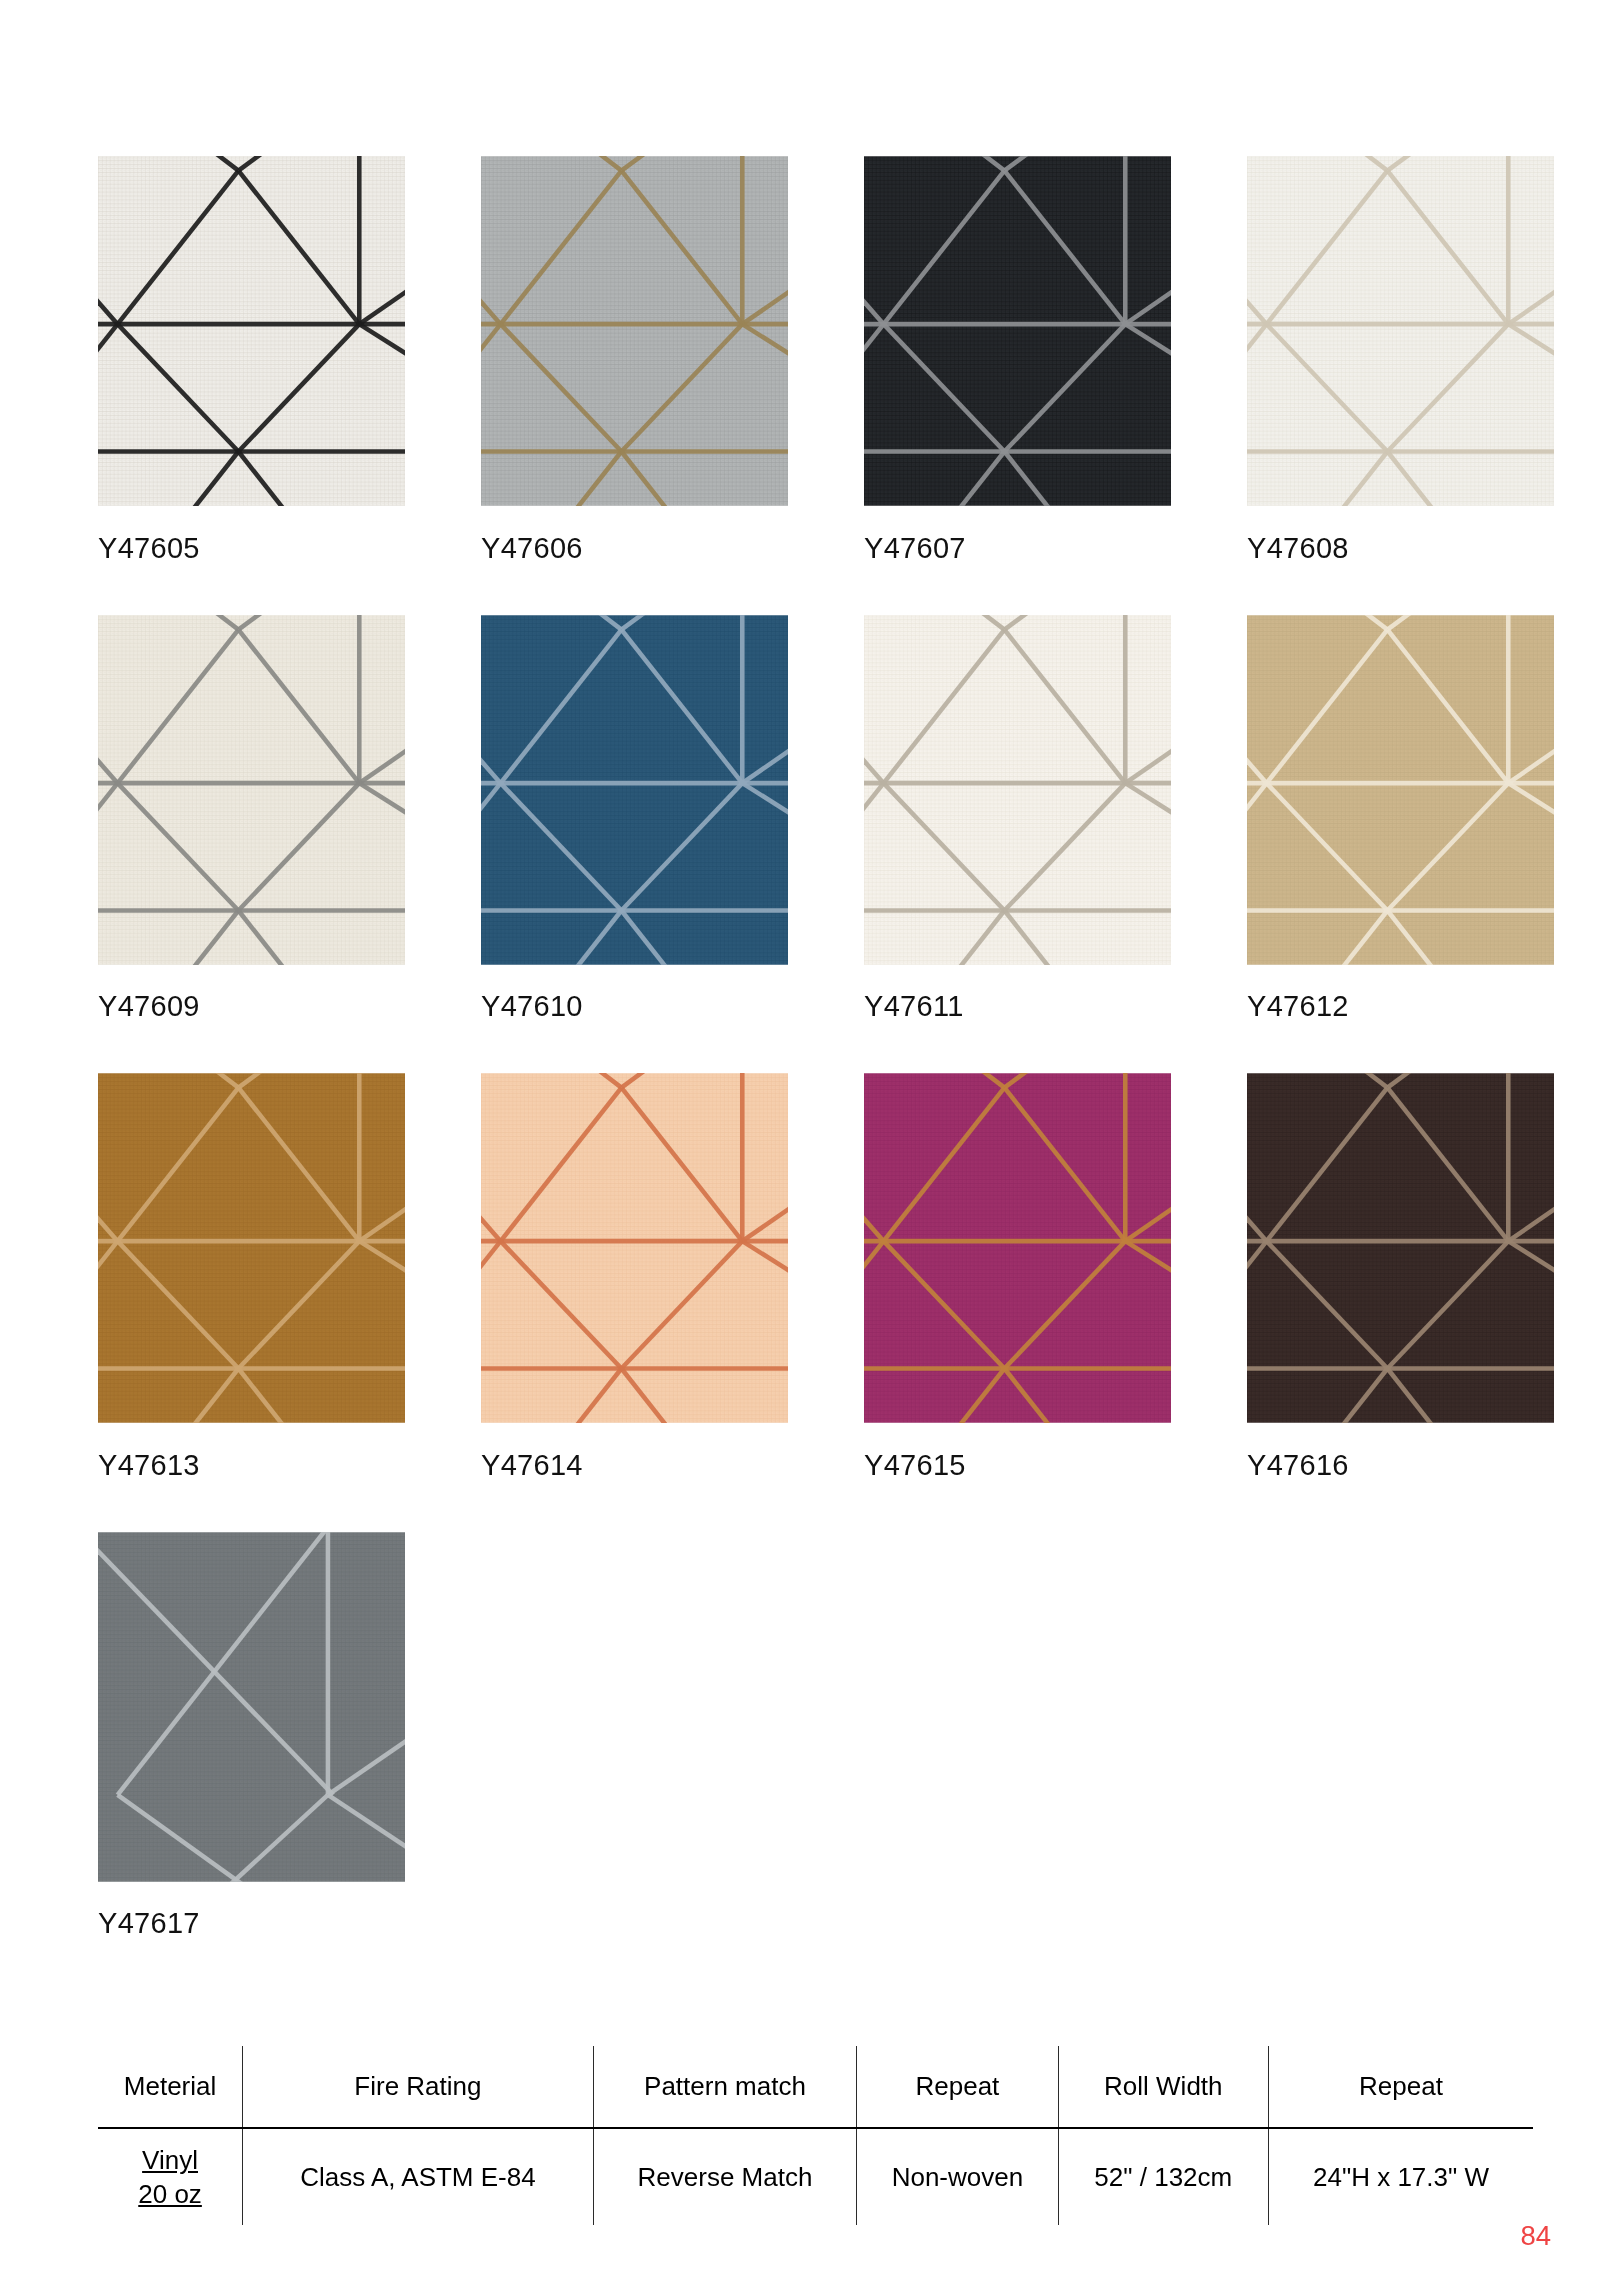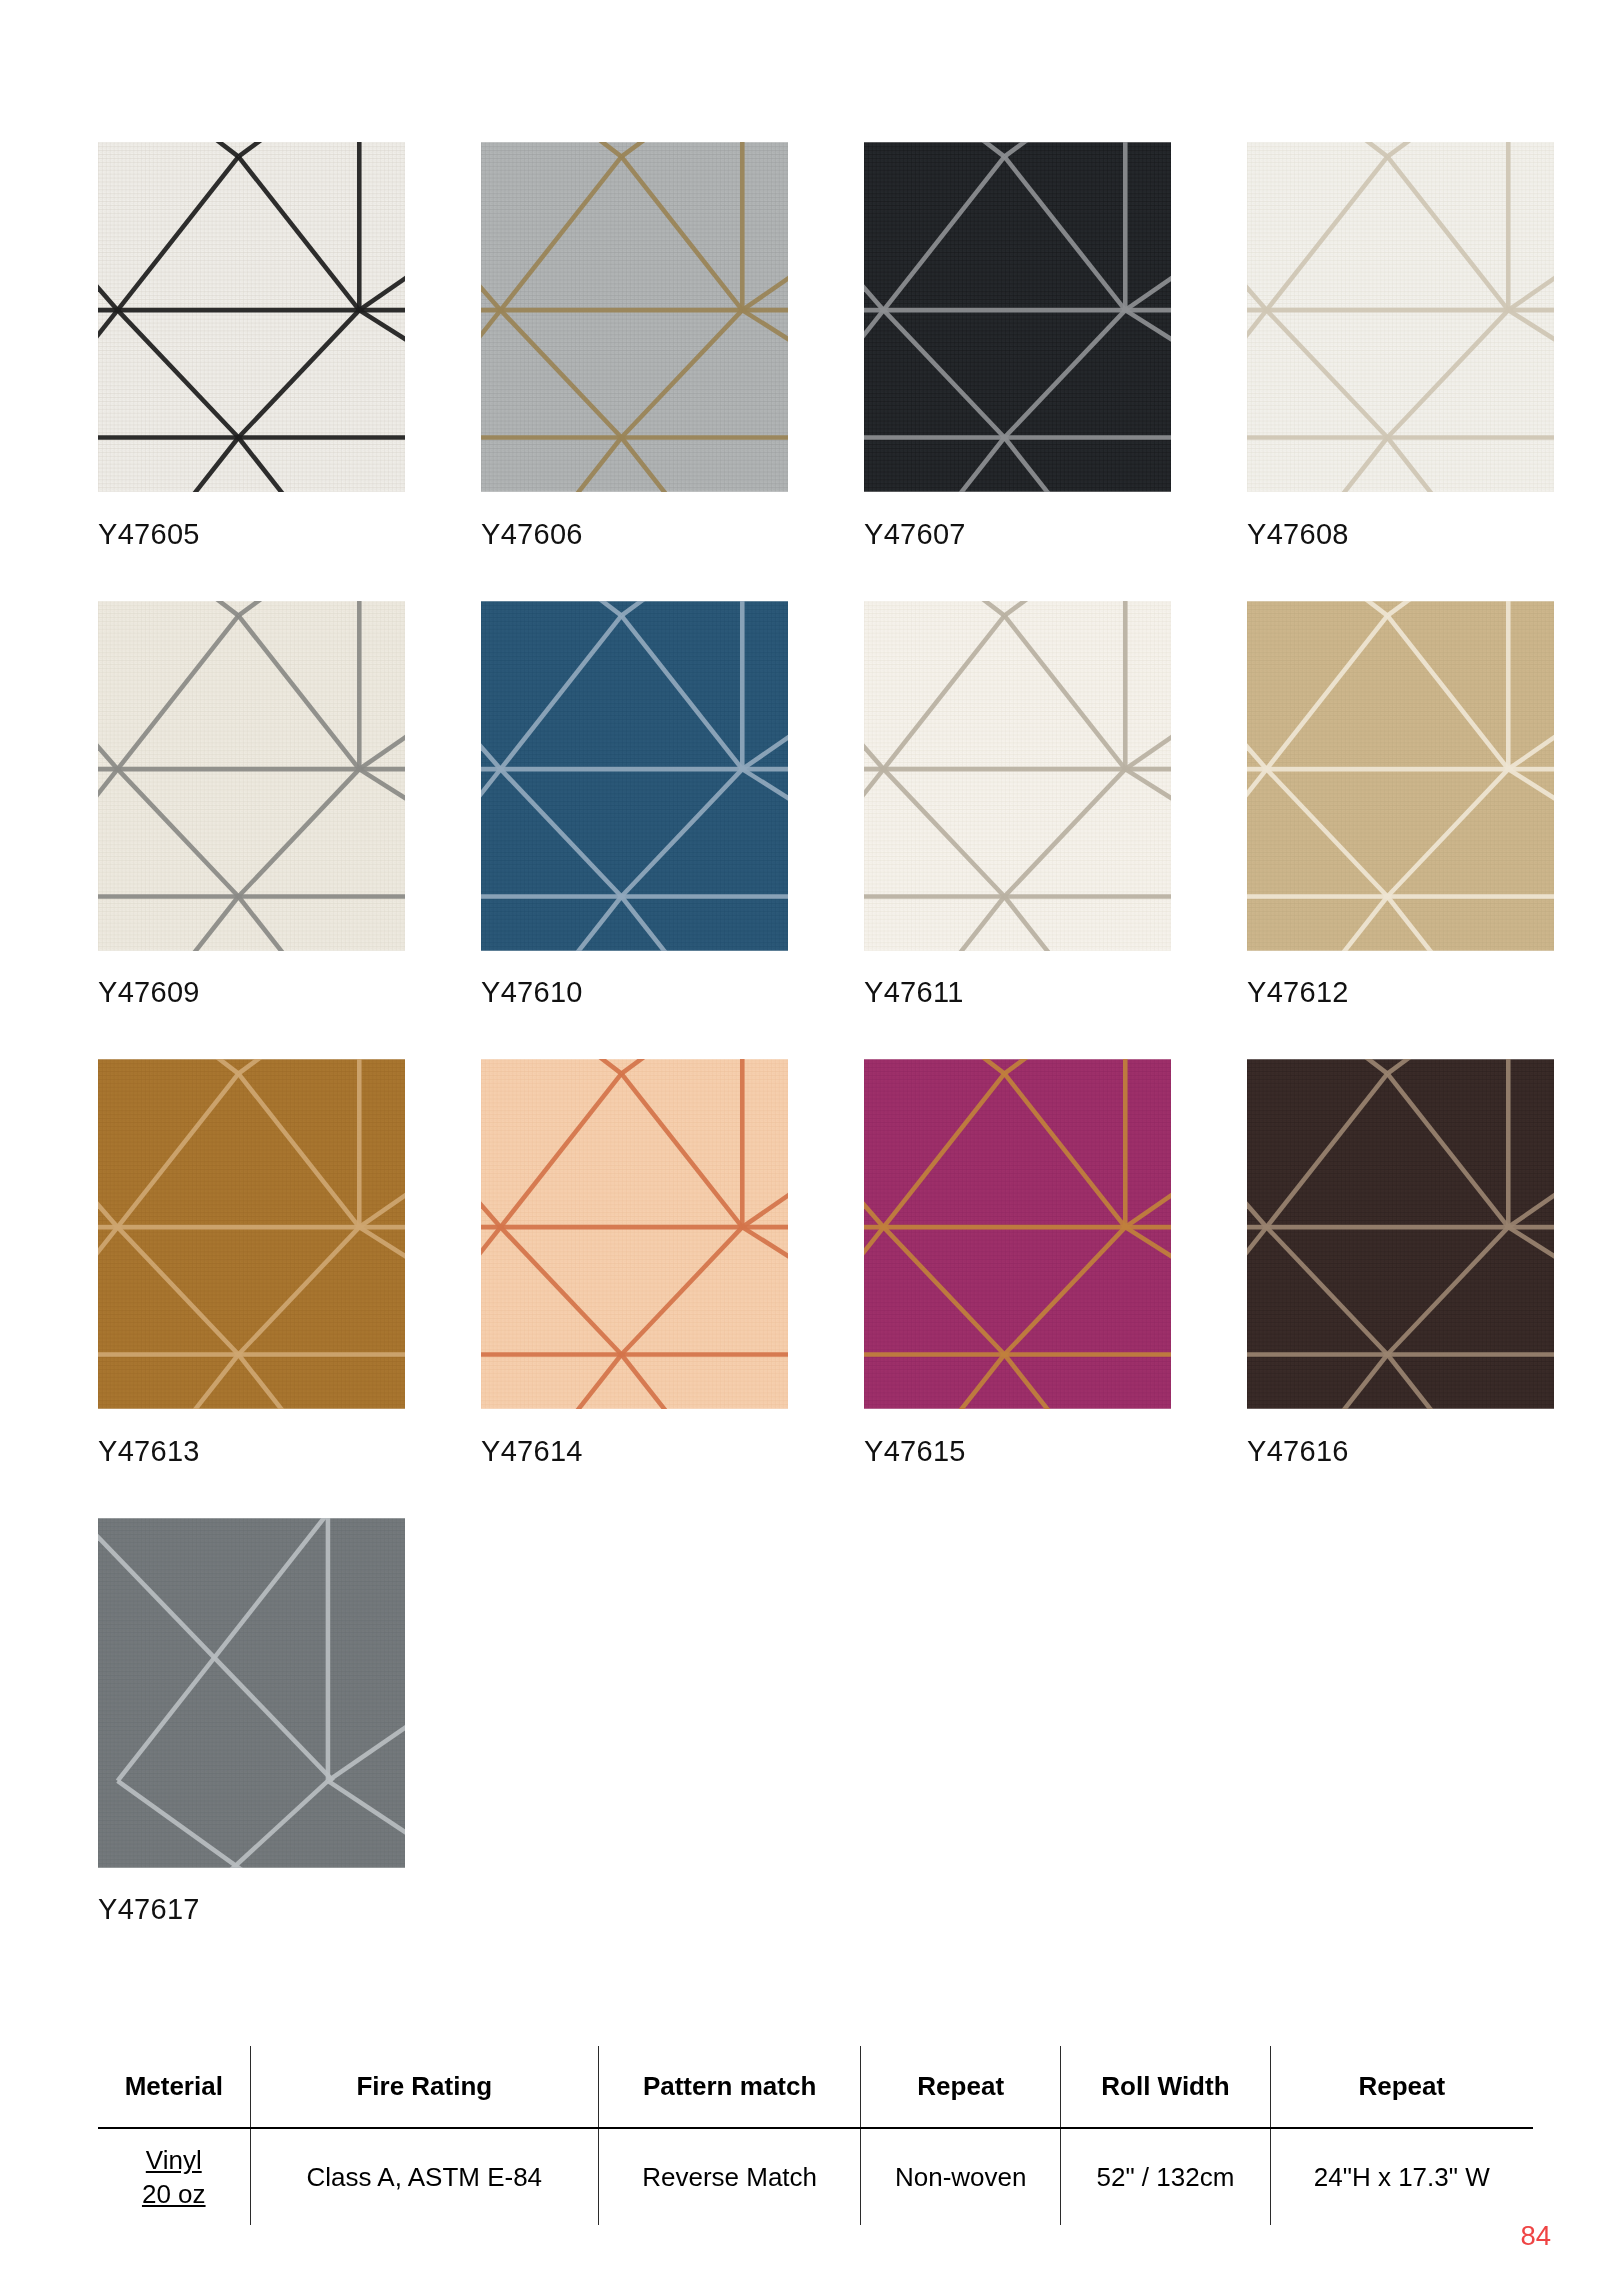--- a/index.html
+++ b/index.html
@@ -5,21 +5,21 @@
 <style>
   html,body{margin:0;padding:0;background:#fff;}
   body{
     width:1624px;height:2295px;position:relative;
     font-family:"Liberation Sans","DejaVu Sans",sans-serif;
     color:#000;overflow:hidden;
   }
   .sheet{position:absolute;left:0;top:0;width:1624px;height:2295px;background:#fff;}
 
   
-  .grid{position:absolute;left:98px;top:142px;width:1438px;}
+  .grid{position:absolute;left:98px;top:156px;width:1438px;}
   .row{display:flex;gap:76px;margin-bottom:52px;}
   .cell{width:307px;}
   .swatch{
     width:307px;height:350px;position:relative;overflow:hidden;
     display:block;
   }
   .swatch svg{display:block;width:307px;height:350px;}
   .code{
     display:block;margin-top:27.5px;
     font-size:29px;letter-spacing:0.3px;line-height:1;color:#111;
@@ -30,21 +30,21 @@
   .spec{
     position:absolute;left:98px;top:2046px;width:1435px;
     border-collapse:collapse;
     font-size:26px;color:#000;
     font-family:"Liberation Sans","DejaVu Sans",sans-serif;
   }
   .spec td,.spec th{
     text-align:center;vertical-align:middle;font-weight:normal;
     padding:9.2px 3.9px;
   }
-  .spec thead th{height:63px;font-weight:bold;}
+  .spec thead th{height:63px;}
   .spec tbody td{height:77px;}
   .spec th+th,.spec td+td{border-left:1.3px solid #2b2b2b;}
   .spec thead tr{border-bottom:2px solid #000;}
   .spec .mat{line-height:1.32;text-decoration:underline;}
 
   
   .pageno{
     position:absolute;right:73px;top:2220px;
     font-size:27.5px;color:#ef4444;
     font-family:"Liberation Sans","DejaVu Sans",sans-serif;

